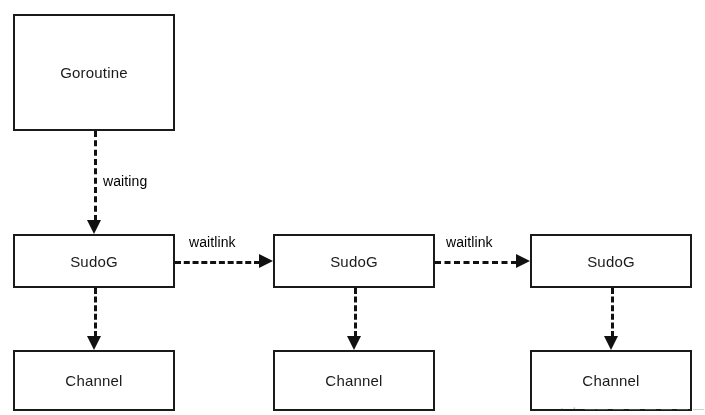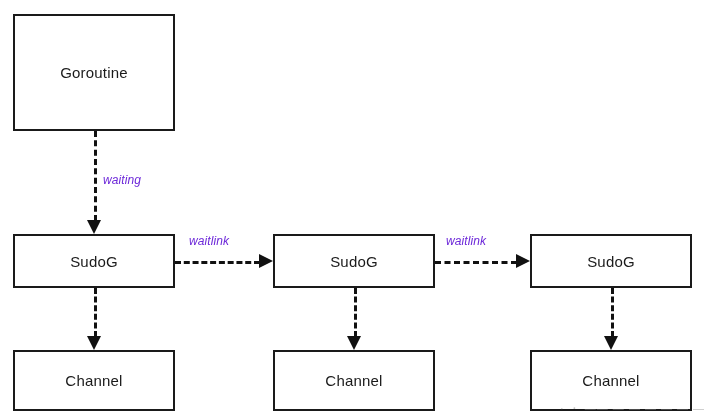--- a/index.html
+++ b/index.html
@@ -77,26 +77,25 @@
     top: -7px;
     width: 0;
     height: 0;
     border-top: 7px solid transparent;
     border-bottom: 7px solid transparent;
     border-left: 14px solid #111111;
   }
 
   .edge-label {
     position: absolute;
-    color: #6d28d9;
-    font-size: 12px;
+    color: #000000;
+    font-size: 14px;
     font-family: "Liberation Sans", sans-serif;
     white-space: nowrap;
     letter-spacing: 0.1px;
-    font-style: italic;
   }
 
   .watermark {
     position: absolute;
     color: #8e8e8e;
     font-size: 11px;
     font-family: "Liberation Sans", sans-serif;
     white-space: nowrap;
     opacity: 0.55;
     letter-spacing: 1px;

